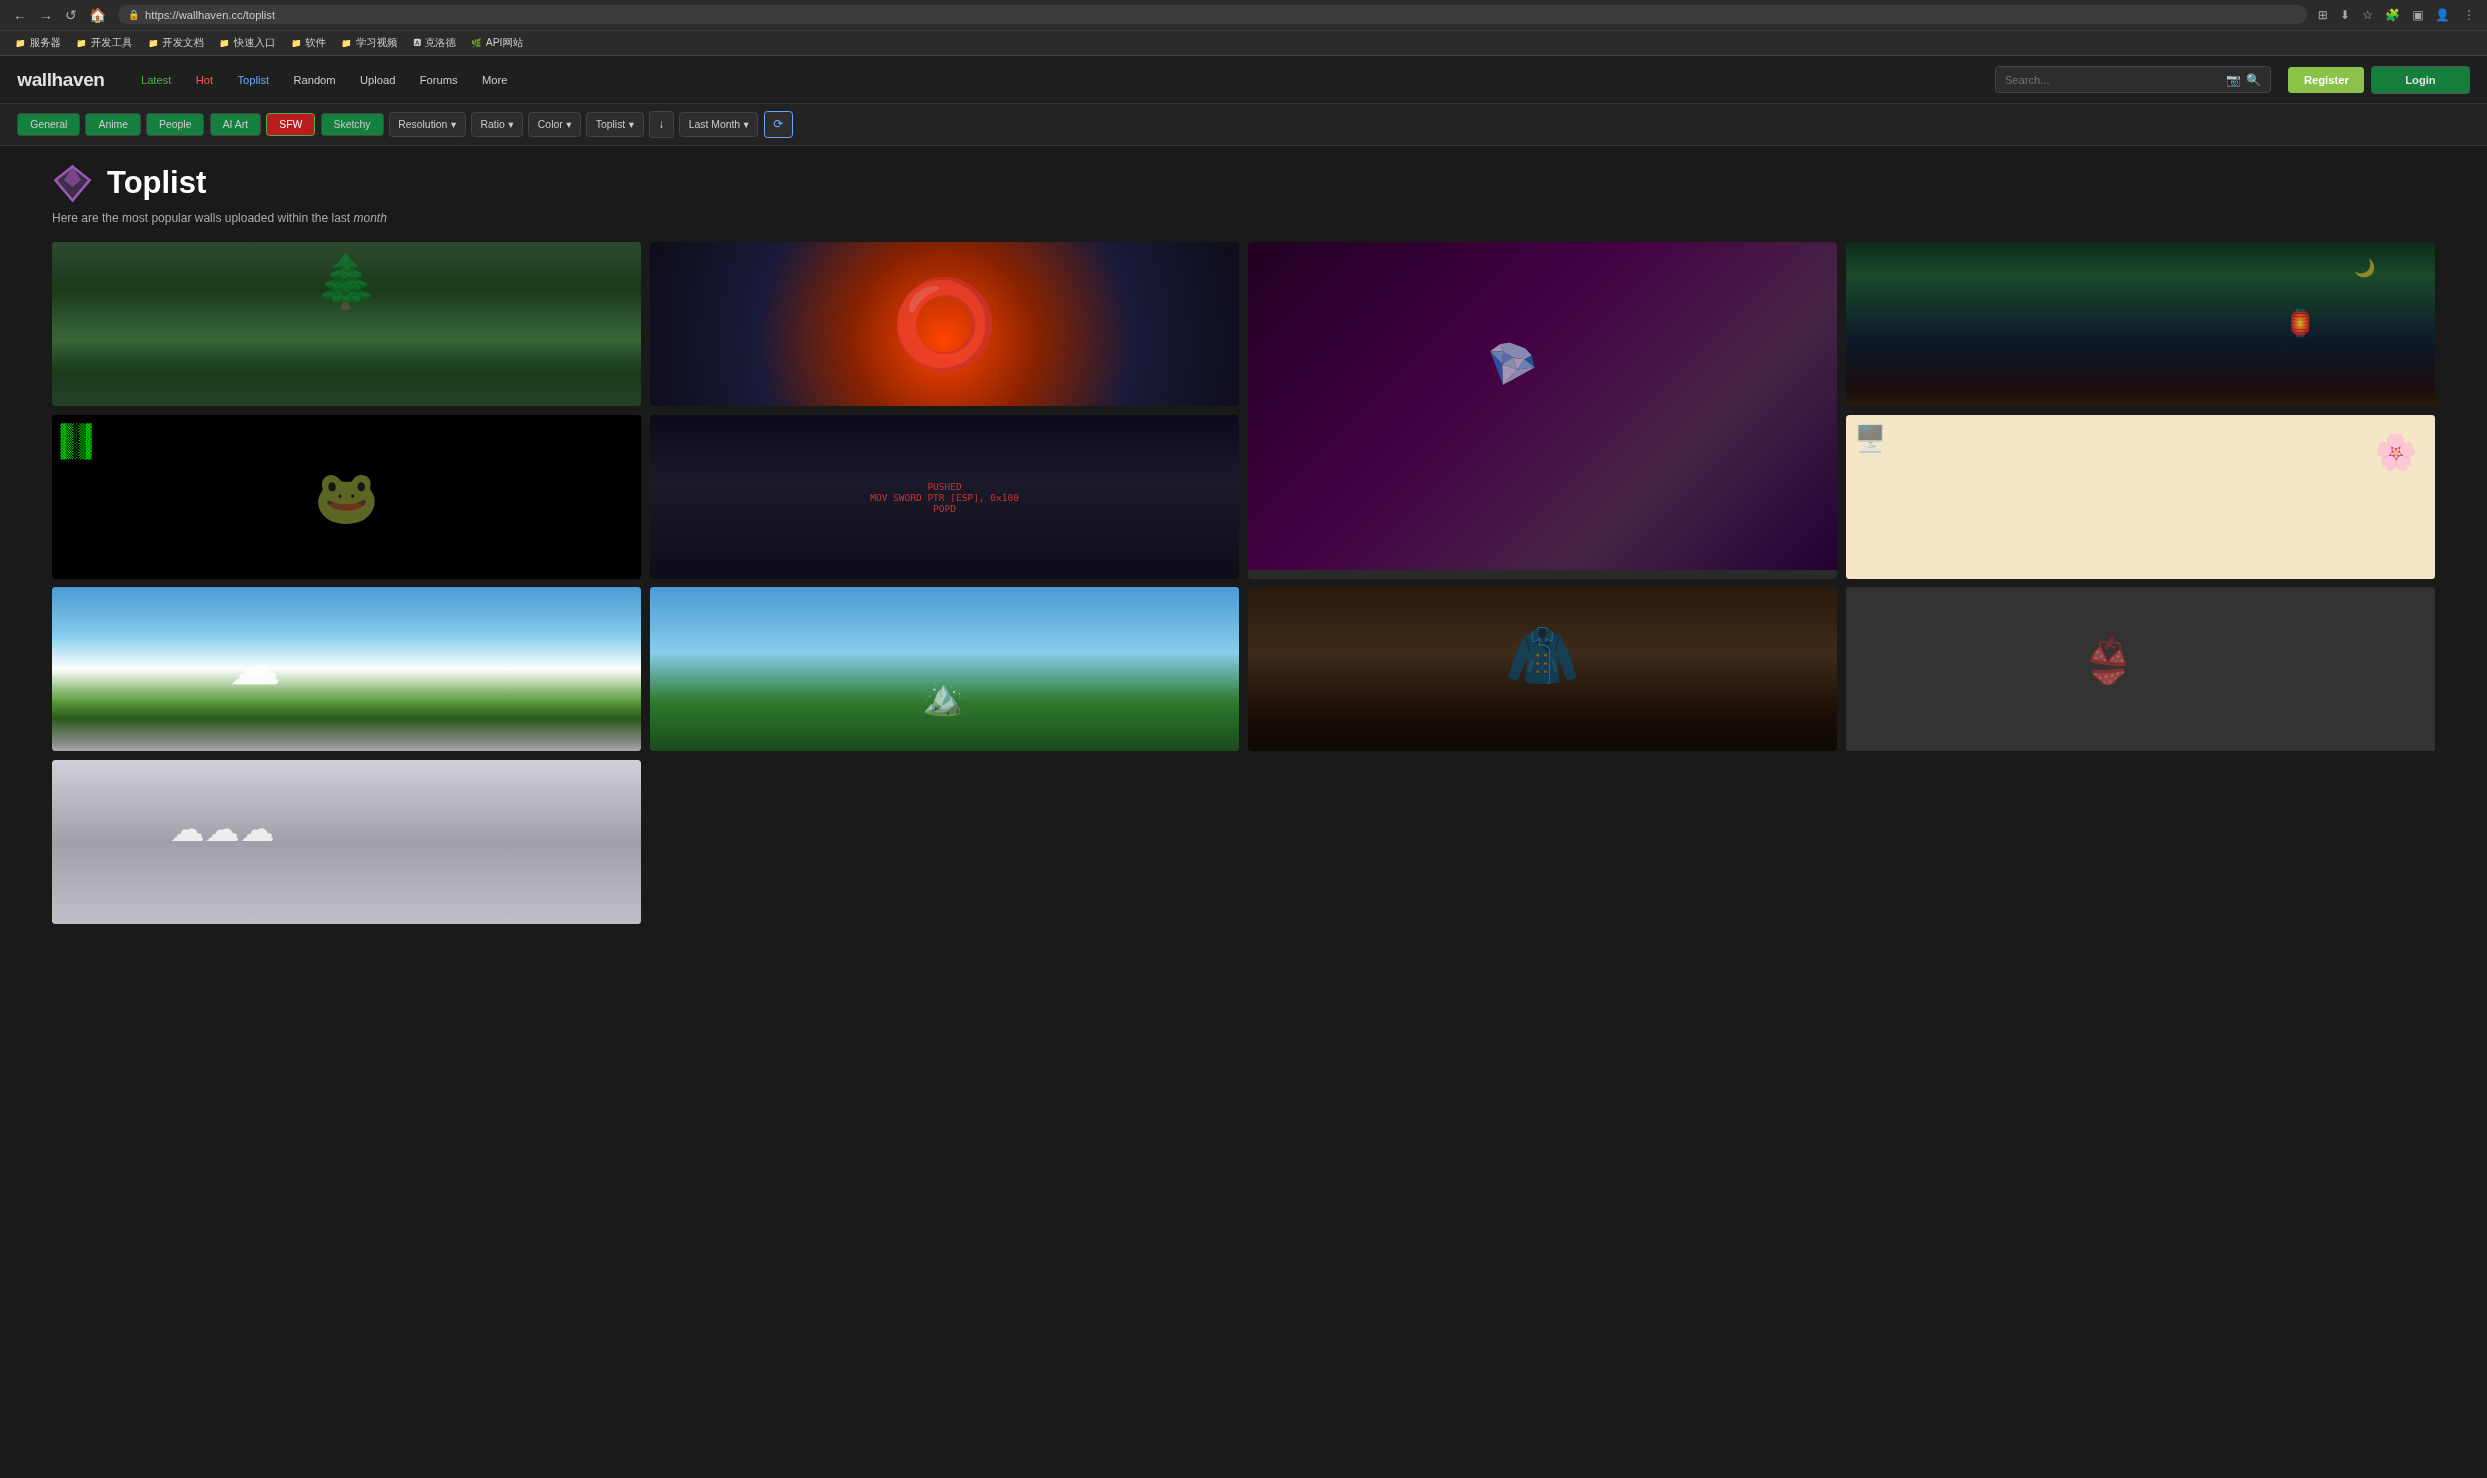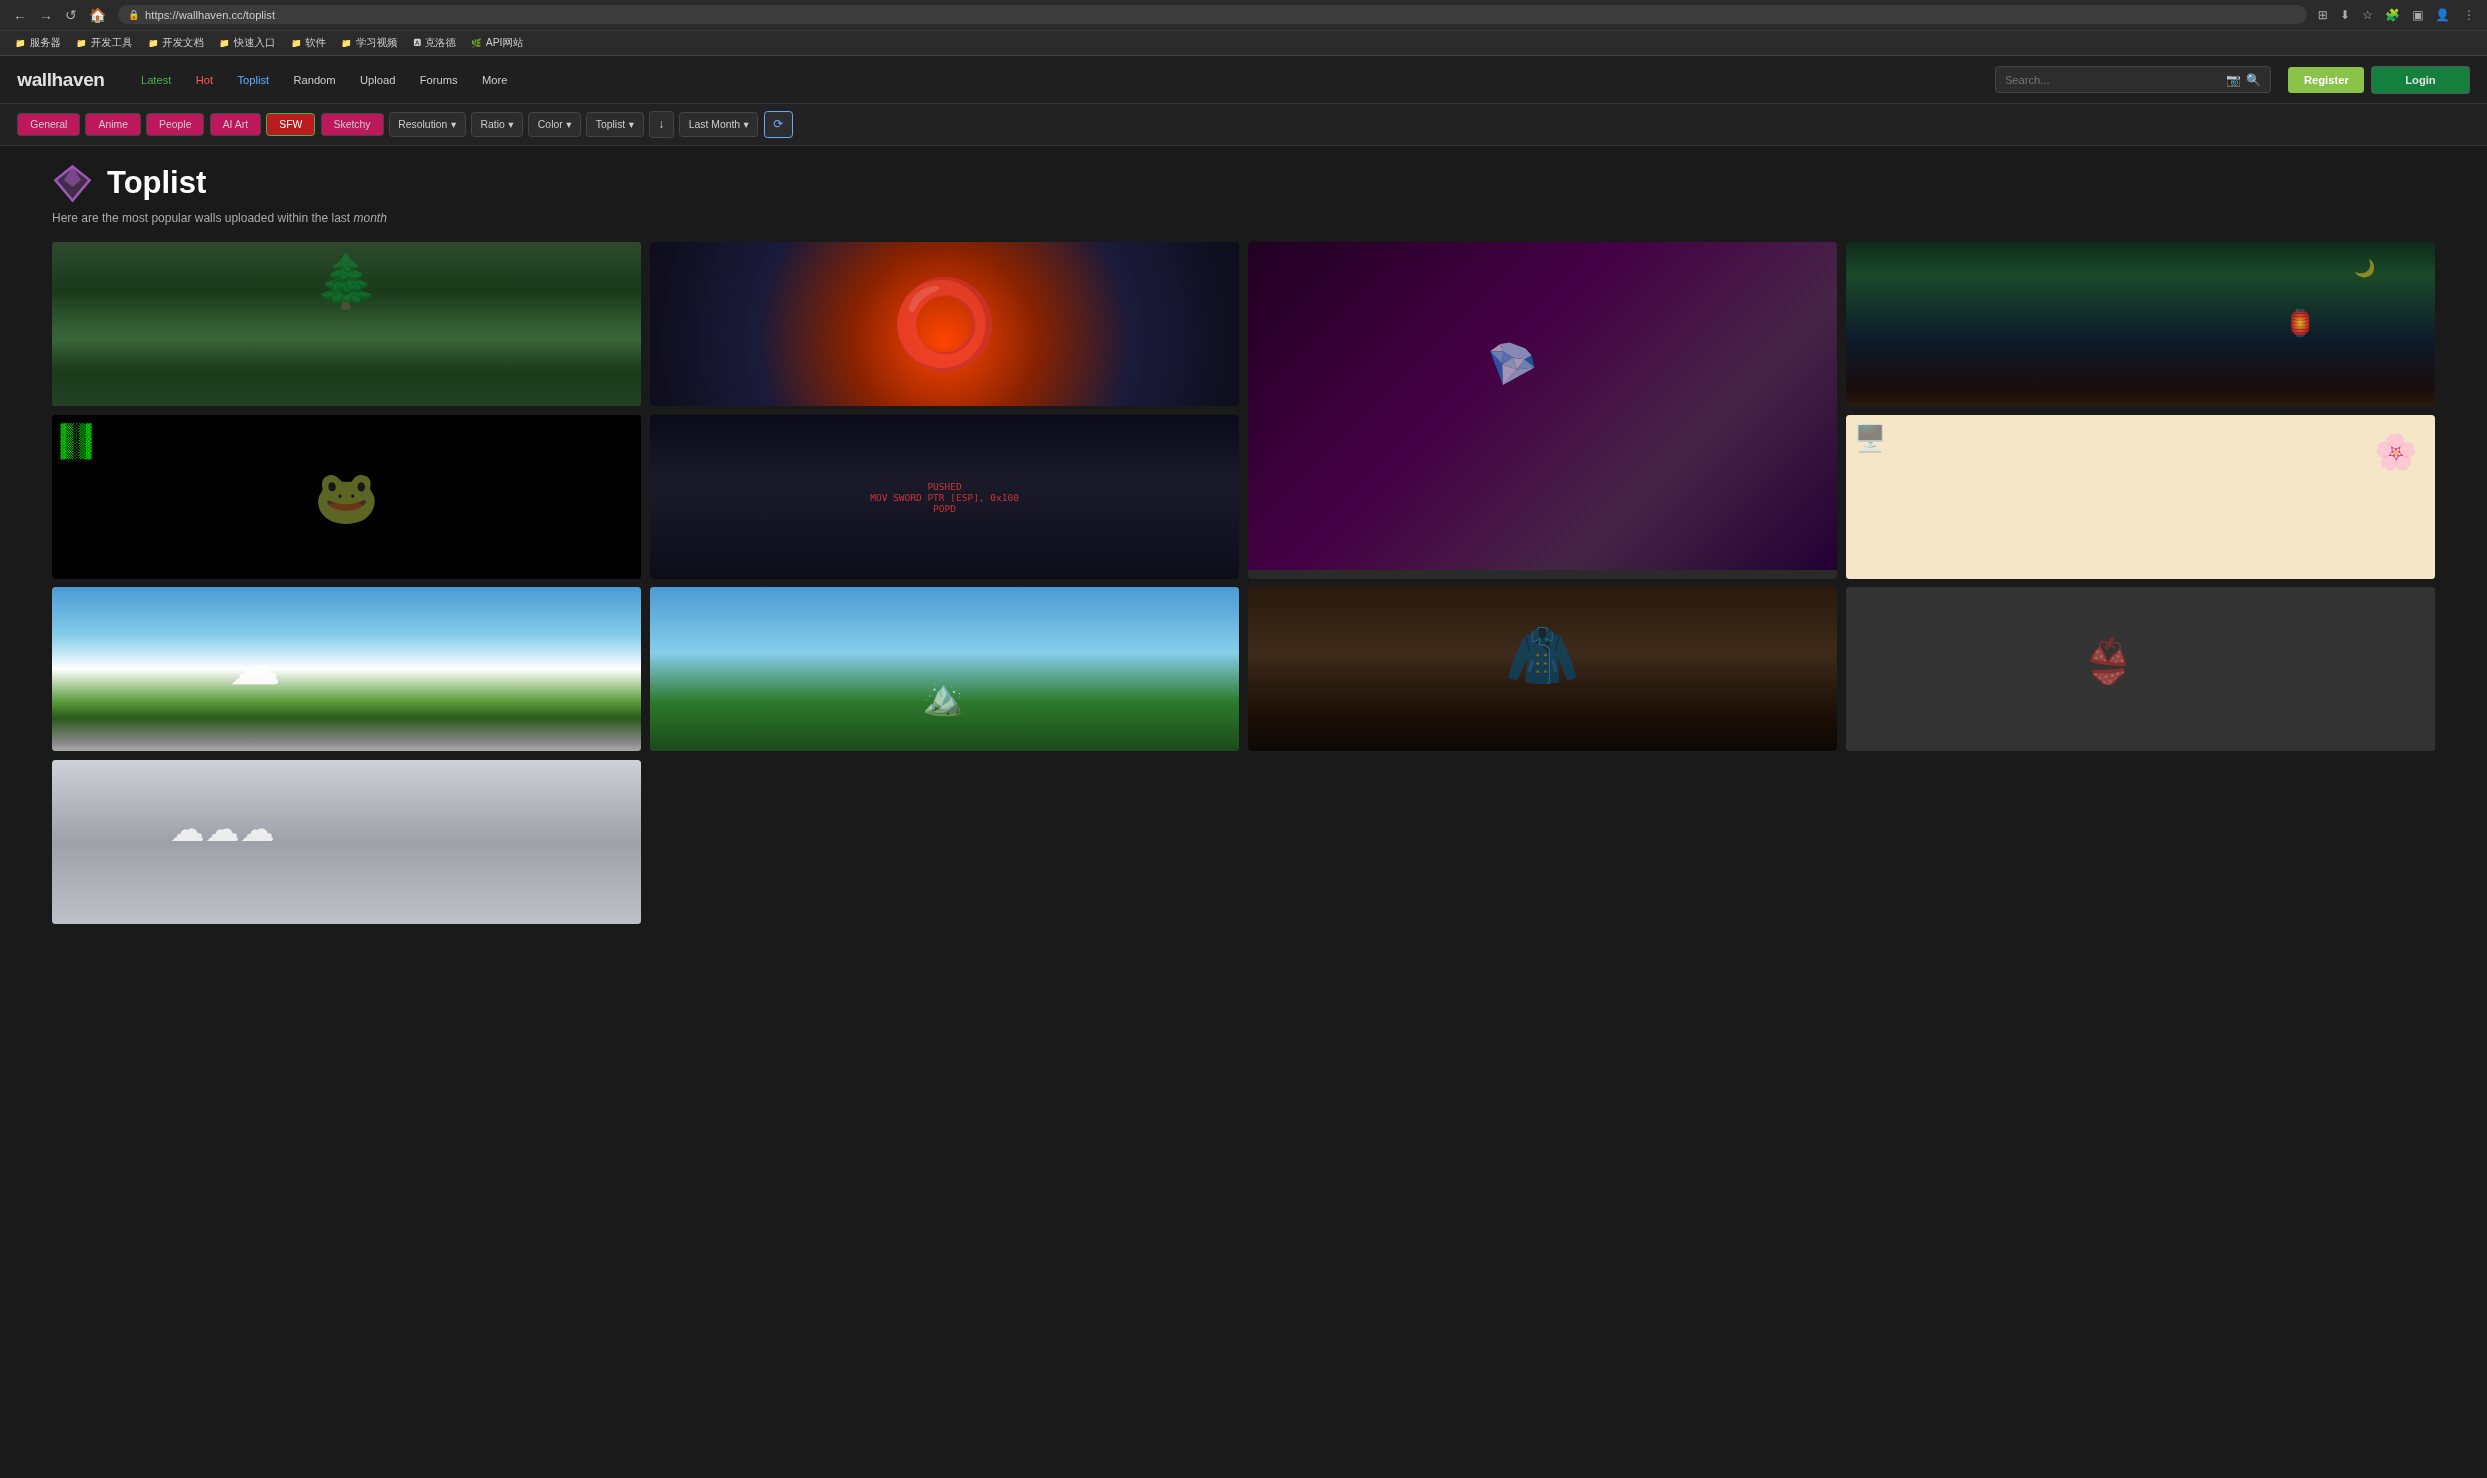--- a/index.html
+++ b/index.html
@@ -167,21 +167,21 @@
       display: flex;
       align-items: center;
       gap: 5.2px;
       border-bottom: 0.9px solid #333;
       flex-wrap: wrap;
     }
     .filter-btn {
       padding: 5.2px 12px;
       border-radius: 3.5px;
       border: 0.9px solid #444;
-      background: #be185d;
+      background: #15803d;
       color: #ccc;
       font-size: 10.4px;
       cursor: pointer;
     }
     .filter-btn.active {
       background: #b91c1c;
       border-color: #4CAF50;
       color: #fff;
     }
     .filter-dropdown {

